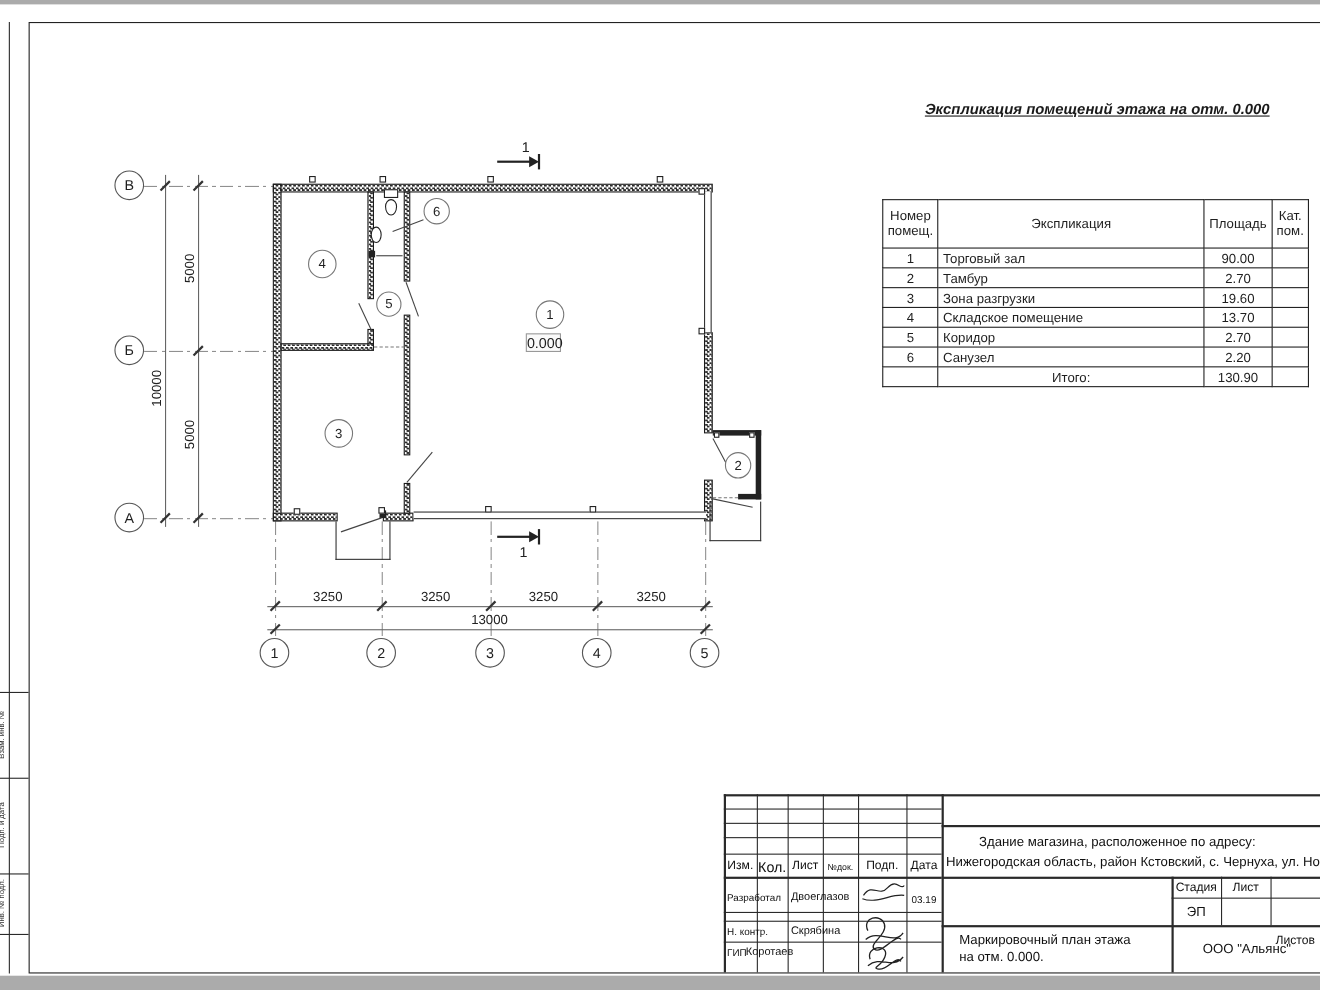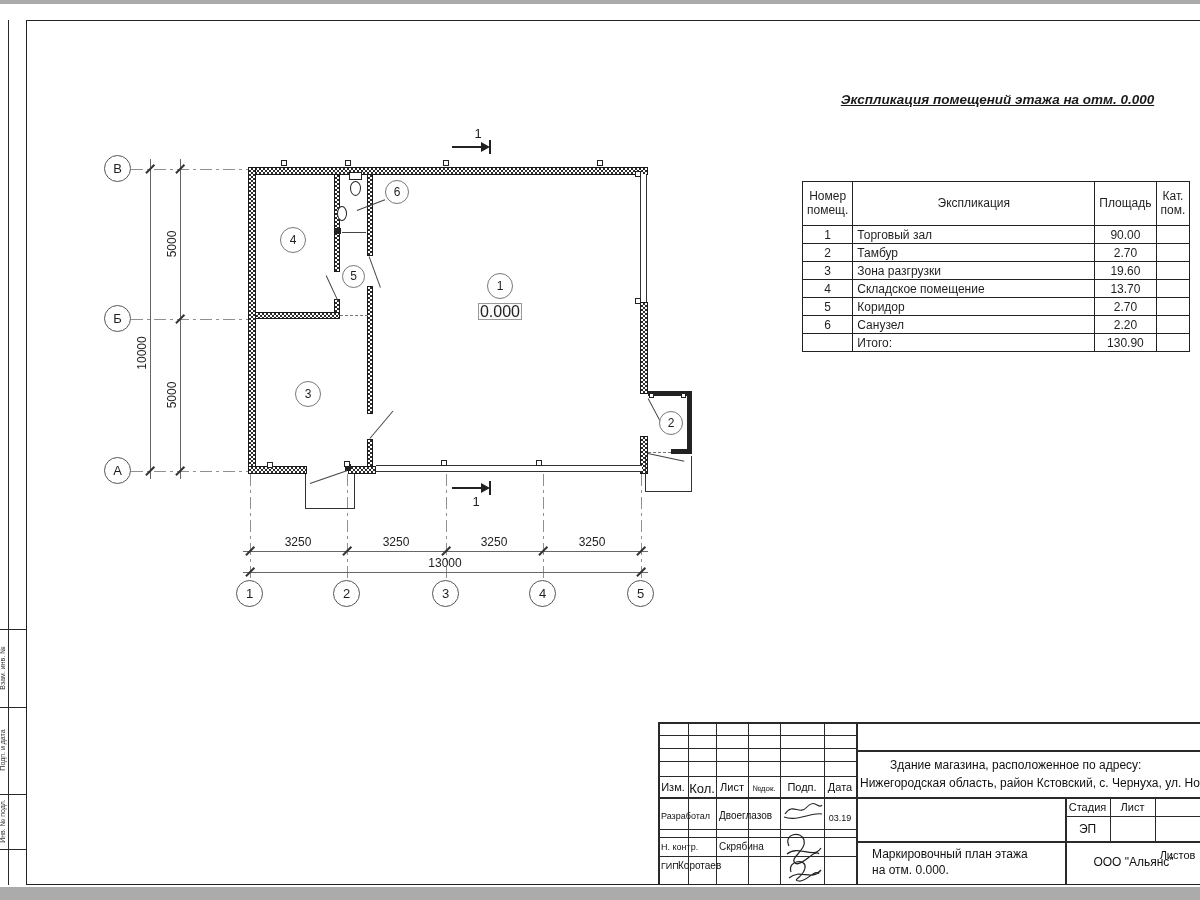--- a/index.html
+++ b/index.html
@@ -42,21 +42,21 @@
          text-align:center;white-space:nowrap;color:#1a1a1a;}
   .fix{position:absolute;border:1.1px solid #222;background:#fff;box-sizing:border-box;}
   
   #expl{position:absolute;left:802px;top:140px;border-collapse:collapse;table-layout:fixed;margin-top:37px;}
   #expl td{border:1px solid #222;font-size:12px;padding:0 4px;white-space:nowrap;overflow:hidden;}
   #expl{border:1.5px solid #111;}
   #expl .hd{text-align:center;vertical-align:middle;height:43px;line-height:1.15;}
   #expl .r{height:18px;}
   #expl .num{text-align:center;}
   #expl .ar{text-align:center;}
-  #expl .tot{text-align:left;}
+  #expl .tot{text-align:center;}
   
   .tb-t{position:absolute;white-space:nowrap;color:#111;}
   .sidelab{position:absolute;width:70px;height:10px;font-size:7px;color:#333;
            text-align:center;transform:rotate(-90deg);white-space:nowrap;}
   .sec-line{position:absolute;height:2px;background:#222;}
   .sec-tri{position:absolute;width:0;height:0;border-top:5px solid transparent;
            border-bottom:5px solid transparent;border-left:9px solid #222;}
   .sec-tick{position:absolute;width:2px;height:14px;background:#222;}
 </style>
 </head>
@@ -141,21 +141,21 @@
     <div class="fix" style="left:337px;top:202px;width:10px;height:15px;border-radius:50%;"></div>
 
     <div class="rc" style="left:487px;top:269px;width:26px;height:26px;line-height:24px;"><span>1</span></div>
     <div class="rc" style="left:659px;top:407px;width:24px;height:24px;line-height:22px;"><span>2</span></div>
     <div class="rc" style="left:295px;top:377px;width:26px;height:26px;line-height:24px;"><span>3</span></div>
     <div class="rc" style="left:280px;top:223px;width:26px;height:26px;line-height:24px;"><span>4</span></div>
     <div class="rc" style="left:342px;top:261px;width:23px;height:23px;line-height:21px;"><span>5</span></div>
     <div class="rc" style="left:385px;top:176px;width:24px;height:24px;line-height:22px;"><span>6</span></div>
     <div class="sw" style="left:357px;top:206px;width:30px;transform:rotate(-21deg);"></div>
 
-    <div class="abs" style="left:478px;top:299px;width:44px;height:17px;border:1px solid #999;background:#fafafa;text-align:center;font-size:16px;line-height:16px;box-sizing:border-box;">
+    <div class="abs" style="left:478px;top:299px;width:32px;height:17px;border:1px solid #999;background:#fafafa;text-align:center;font-size:13px;line-height:16px;box-sizing:border-box;">
       <span>0.000</span>
     </div>
 
     <div class="lab" style="left:472px;top:122px;width:12px;font-size:13px;">1</div>
     <div class="sec-line" style="left:452px;top:142px;width:34px;"></div>
     <div class="sec-tri" style="left:481px;top:138px;"></div>
     <div class="sec-tick" style="left:489px;top:136px;"></div>
     <div class="sec-line" style="left:452px;top:483px;width:34px;"></div>
     <div class="sec-tri" style="left:481px;top:479px;"></div>
     <div class="sec-tick" style="left:489px;top:477px;"></div>

